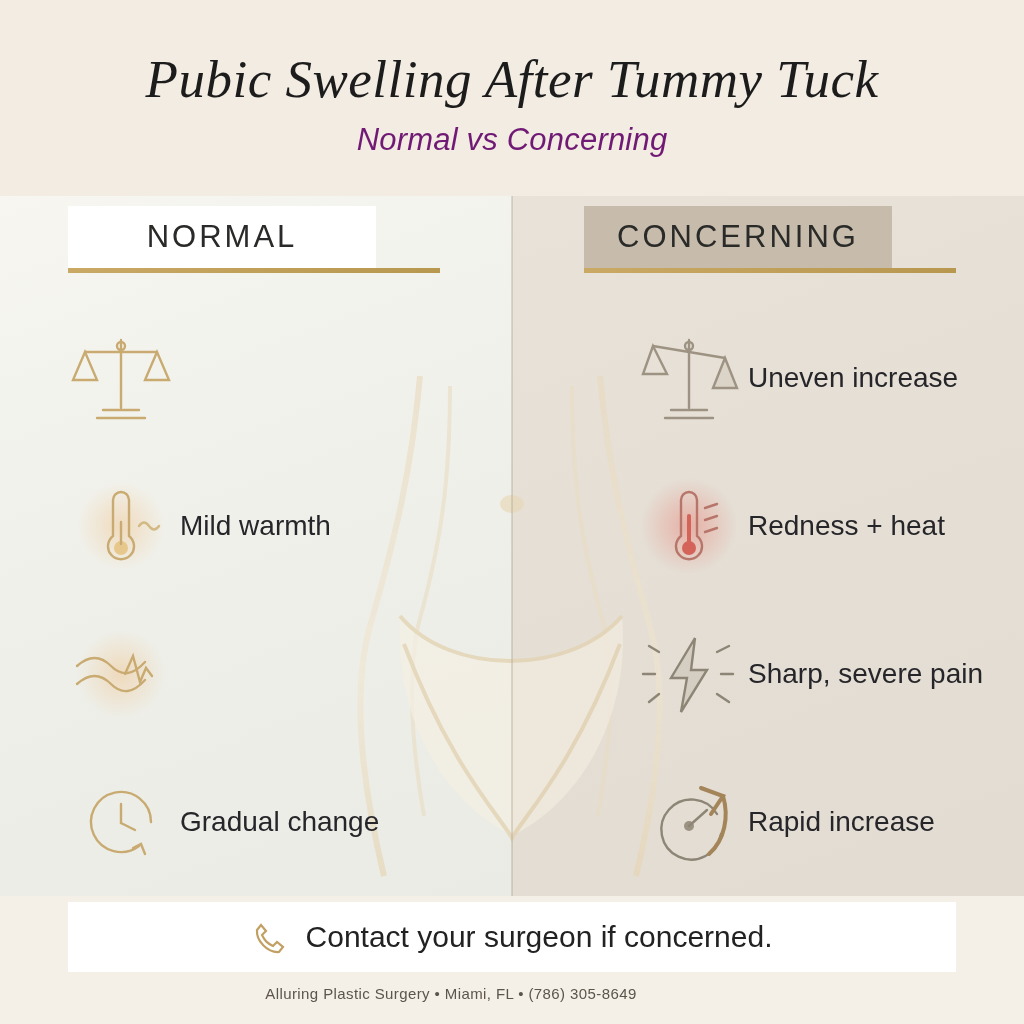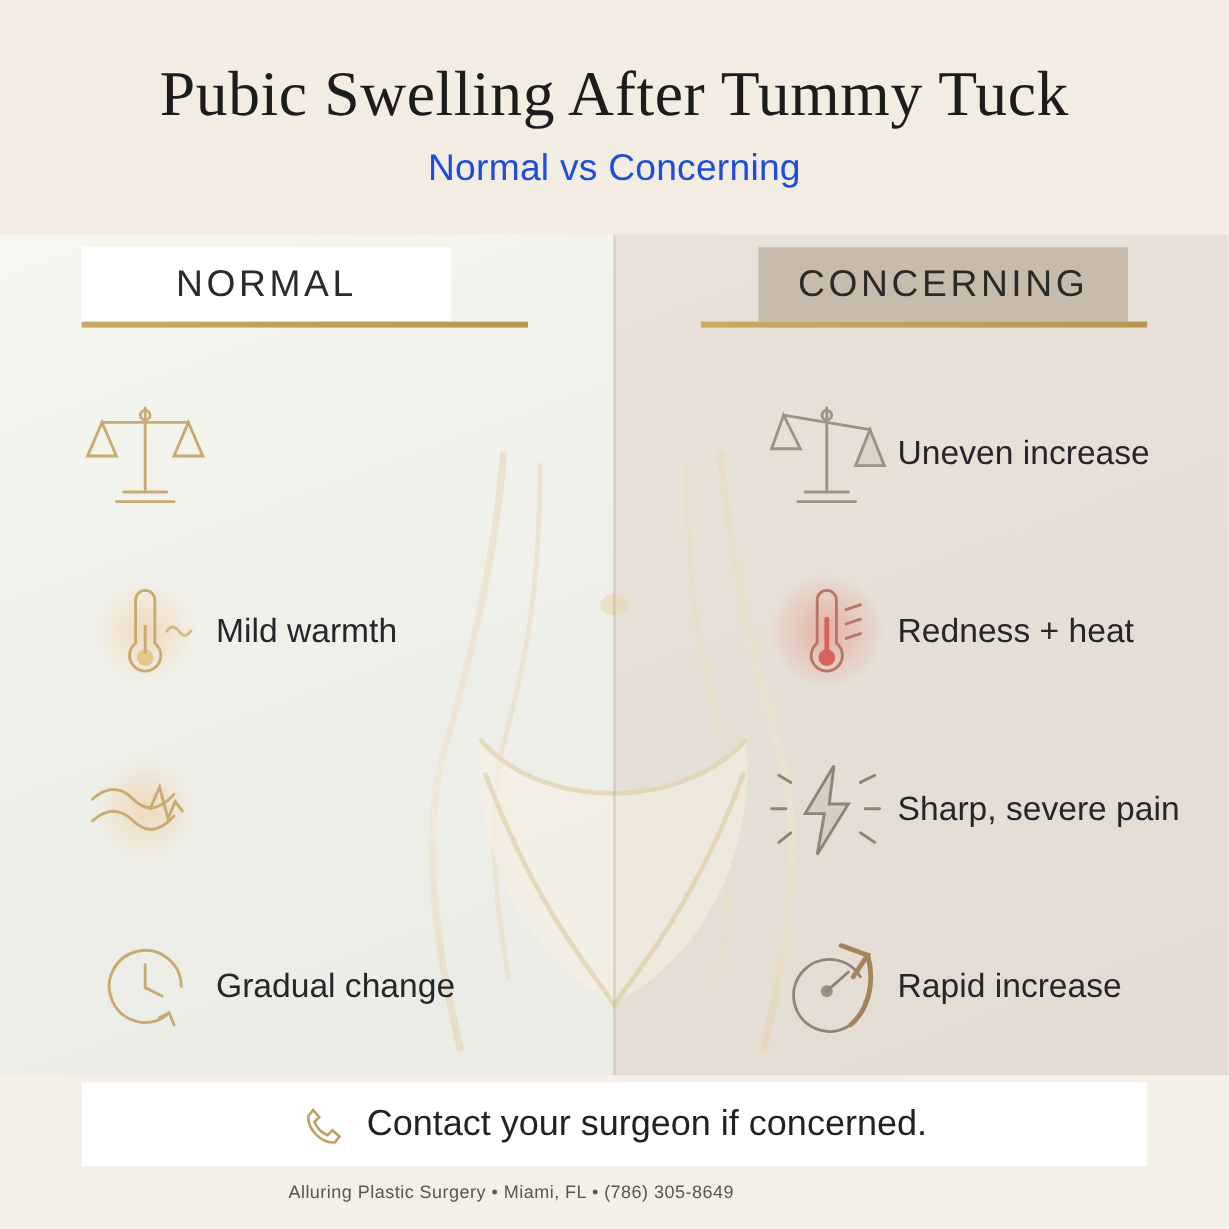--- a/index.html
+++ b/index.html
@@ -17,37 +17,38 @@
   }
 
   
   .header {
     position: absolute;
     left: 0; top: 0;
     width: 1024px;
     height: 196px;
     background: #f2ece2;
     text-align: center;
+    font-style: italic;
   }
   .title {
     margin: 0;
     padding-top: 52px;
     font-family: "Liberation Serif", serif;
     font-size: 53px;
     font-weight: 400;
     letter-spacing: 0.5px;
     color: #1c1c1c;
     line-height: 1.05;
   }
   .subtitle {
     margin: 0;
     padding-top: 14px;
     font-size: 31px;
     font-weight: 400;
-    color: #1d4ed8;
+    color: #701a75;
     letter-spacing: 0.2px;
   }
 
   
   .columns {
     position: absolute;
     left: 0; top: 196px;
     width: 1024px;
     height: 700px;
   }
@@ -185,20 +186,21 @@
   }
   .footnote {
     position: absolute;
     left: 0;
     top: 985px;
     width: 852px;
     text-align: center;
     font-size: 15px;
     letter-spacing: 0.4px;
     color: #5b554c;
+    padding-left: 25px;
   }
 </style>
 </head>
 <body>
 
 <div class="page">
 
   <div class="header">
     <h1 class="title">Pubic Swelling After Tummy Tuck</h1>
     <p class="subtitle">Normal vs Concerning</p>
@@ -227,21 +229,21 @@
       <ellipse cx="212" cy="128" rx="12" ry="9" fill="#e7d7b6" opacity="0.85"></ellipse>
     </svg>
 
     <div class="divider"></div>
 
     <div class="col-head col-head-left">
       <span class="label">NORMAL</span>
     </div>
     <div class="head-rule head-rule-left"></div>
 
-    <div class="col-head col-head-right" style="left:584px;margin-left:48px;">
+    <div class="col-head col-head-right" style="left:584px;">
       <span class="label">CONCERNING</span>
     </div>
     <div class="head-rule head-rule-right" style="left:584px;"></div>
 
     <div class="rows rows-left">
 
       <div class="row">
         <div class="icon-box">
           <svg width="104" height="104" viewBox="0 0 104 104" fill="none" stroke="#c9ab72" stroke-width="2.4" stroke-linecap="round">
             <line x1="52" y1="14" x2="52" y2="82"></line>

